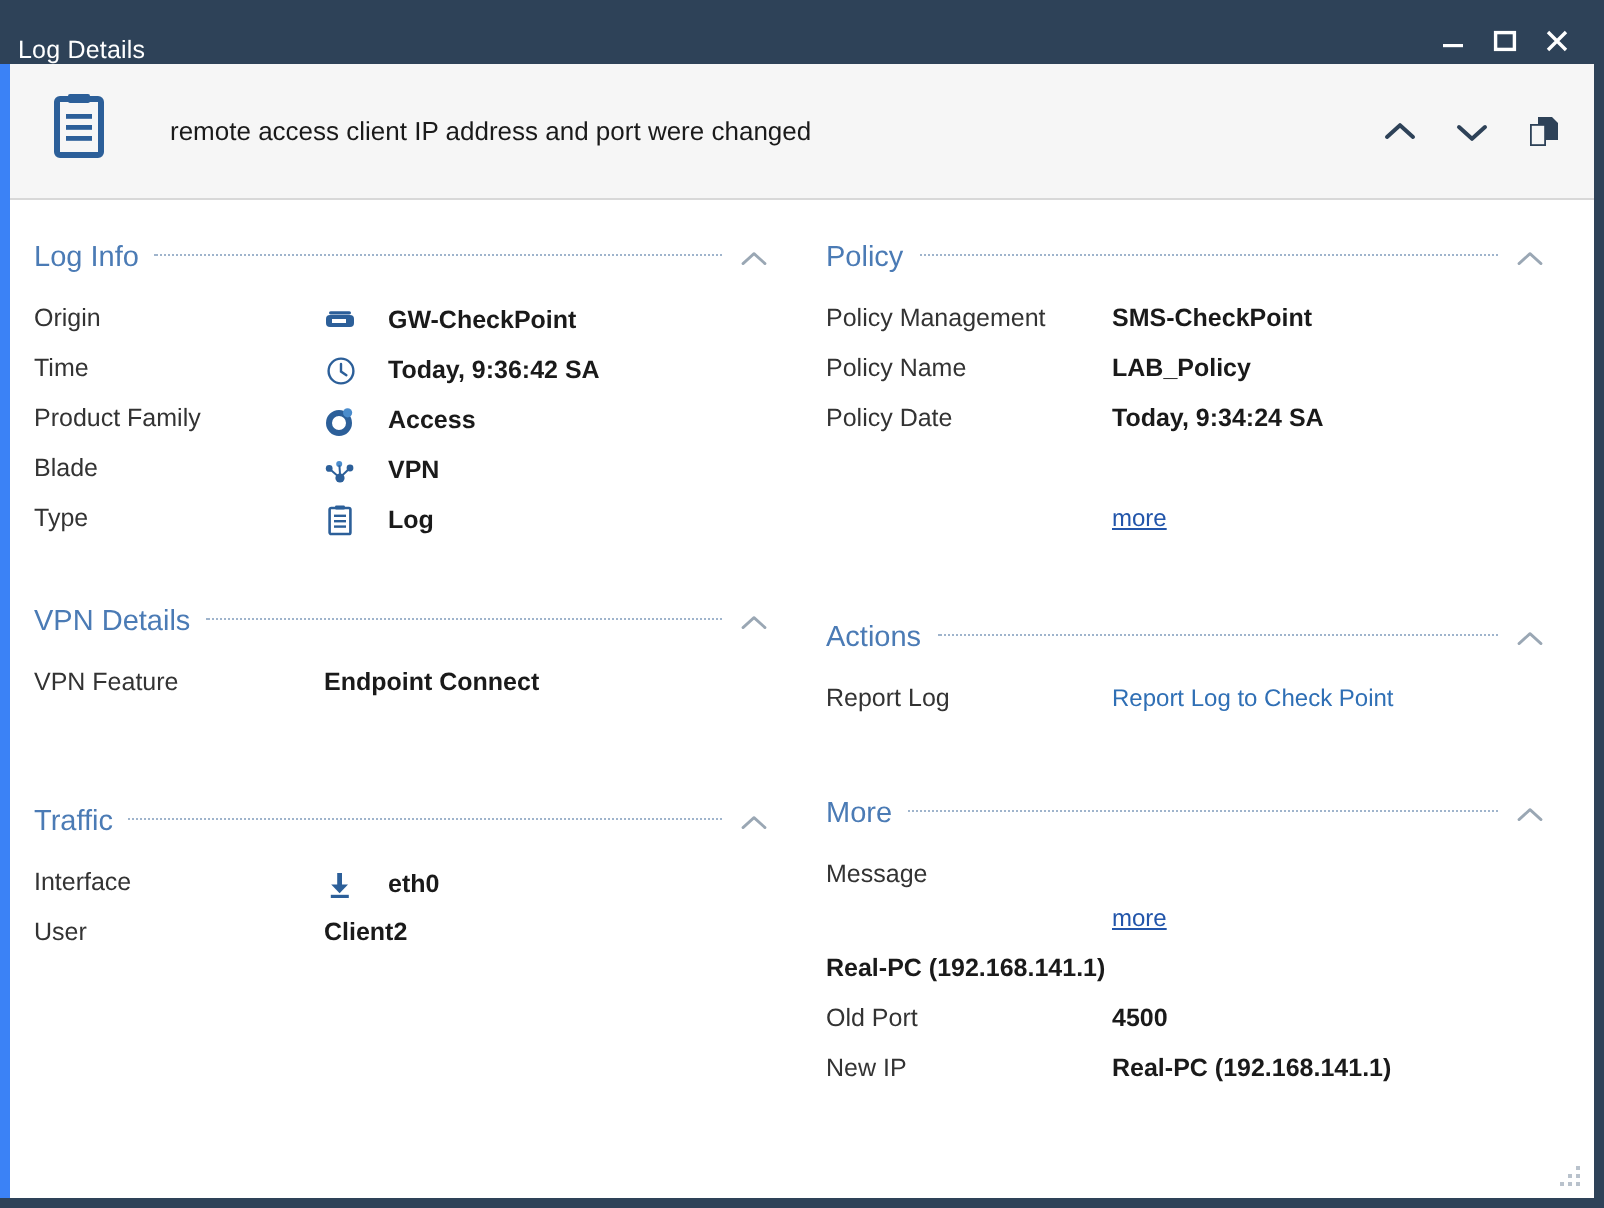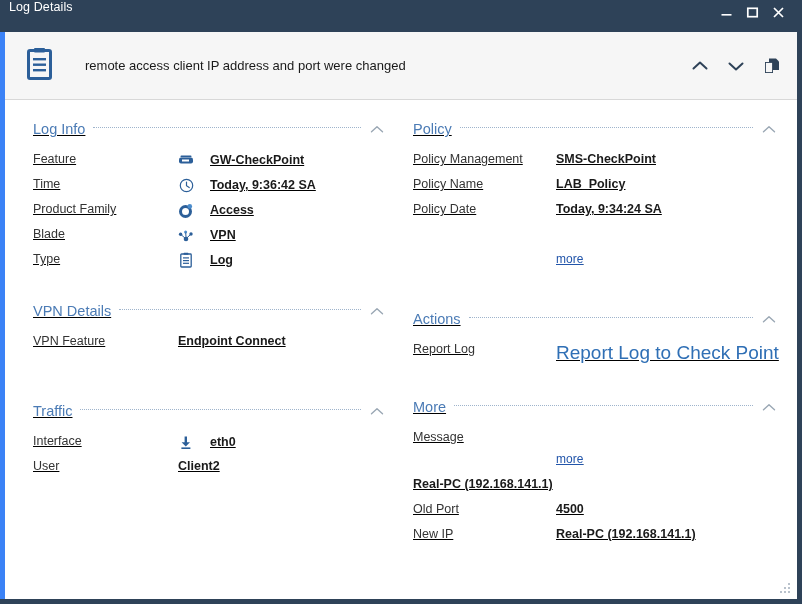--- a/index.html
+++ b/index.html
@@ -17,21 +17,21 @@
     height: 604px;
     background: #2e4258;
     padding: 0 5px 5px 0;
   }
 
   
   #titlebar {
     height: 32px;
     background: #2e4258;
     display: flex;
-    align-items: flex-start;
+    align-items: flex-end;
     padding-left: 9px;
     user-select: none;
   }
   #title-text {
     color: #ffffff;
     font-size: 12.5px;
     letter-spacing: .1px;
     flex: 1;
   }
   .wbtn {
@@ -74,21 +74,21 @@
     color: #2e4258;
   }
 
   
   #body {
     position: relative;
     display: flex;
     height: 498px;
     padding: 16px 0 0 0;
   }
-  .col { flex: 0 0 50%; padding: 0 14px 0 28px; text-decoration: underline; }
+  .col { flex: 0 0 50%; padding: 0 14px 0 12px; }
   .col.right { padding-left: 12px; padding-right: 22px; }
 
   
   .section { margin-bottom: 6px; }
   .sec-head {
     display: flex;
     align-items: center;
     height: 26px;
     margin-bottom: 7px;
   }
@@ -130,21 +130,21 @@
     font-weight: bold;
     padding-top: 3px;
     display: flex;
     align-items: center;
     gap: 16px;
     white-space: nowrap;
   }
   .row .value.link {
     color: #2f6fb5;
     font-weight: normal;
-    font-size: 19px;
+    font-size: 12px;
     cursor: pointer;
   }
   .vicon { display: inline-flex; width: 16px; height: 16px; align-items: center; justify-content: center; }
 
   .morerow { display:flex; font-size: 12.5px; min-height: 22px; }
   .morerow .spacer { flex: 0 0 143px; }
   .morelink {
     color: #2255aa;
     text-decoration: underline;
     font-size: 12px;
@@ -234,21 +234,21 @@
             <div class="sec-title">Log Info</div>
             <div class="sec-dots"></div>
             <div class="sec-chev">
               <svg width="14" height="9" viewBox="0 0 14 9">
                   <path d="M1.5 6.8 L7 1.8 L12.5 6.8" stroke="#9aa7b4" stroke-width="1.4" fill="none" stroke-linecap="round" stroke-linejoin="round"></path>
                 </svg>
             </div>
           </div>
 
           <div class="row">
-            <div class="label">Feature</div>
+            <div class="label">Origin</div>
             <div class="value">
               <span class="vicon">
                 <svg width="16" height="14" viewBox="0 0 16 14">
                   <rect x="1" y="4.5" width="14" height="6" rx="2" fill="#2c5f99"></rect>
                   <rect x="4" y="6.5" width="7" height="2" fill="#ffffff"></rect>
                   <rect x="2.5" y="2.6" width="11" height="1.6" rx=".8" fill="#2c5f99"></rect>
                 </svg>
               </span>
               <span>GW-CheckPoint</span>
             </div>

